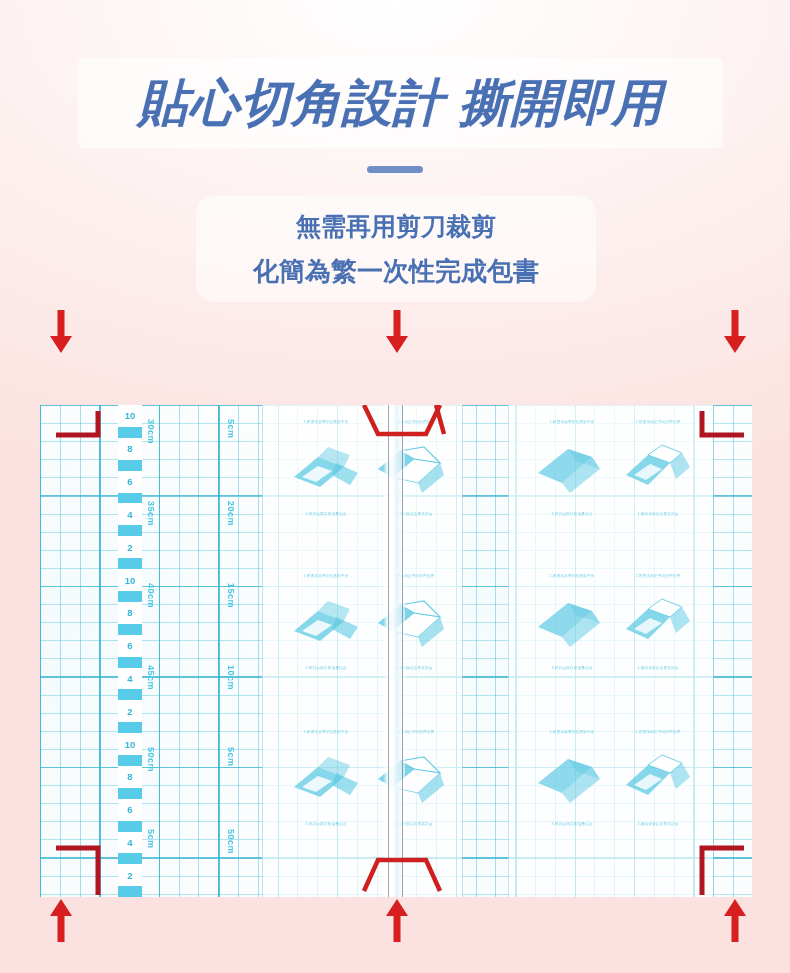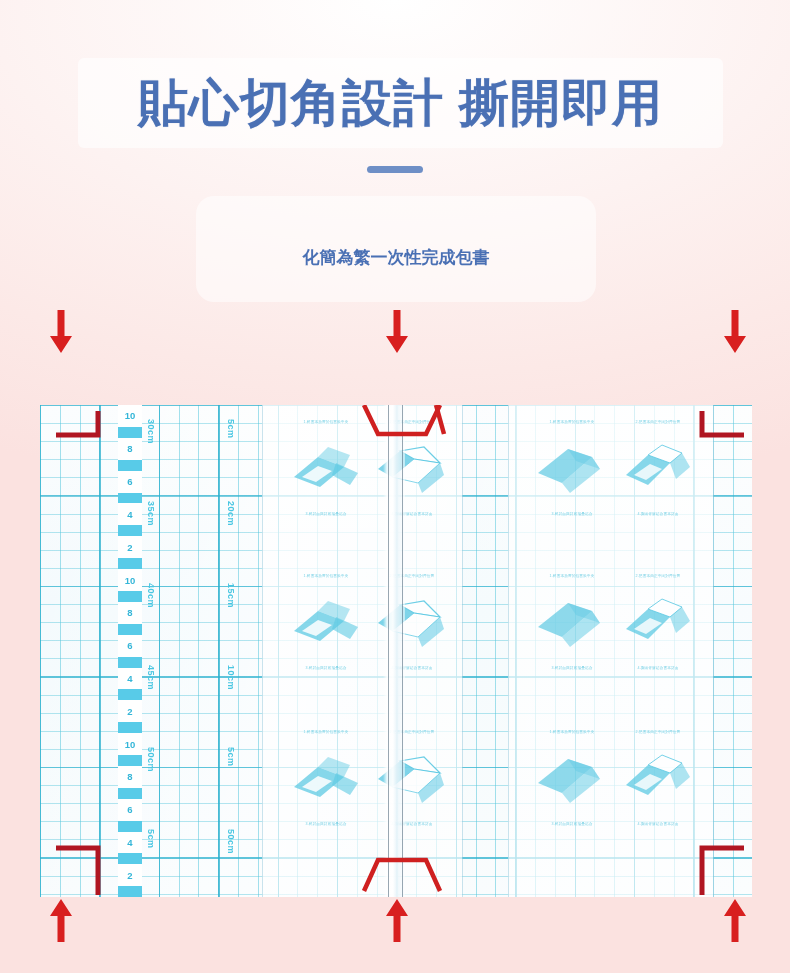--- a/index.html
+++ b/index.html
@@ -30,20 +30,21 @@
   }
 
   .title-plate {
     position: absolute;
     left: 78px;
     top: 58px;
     width: 645px;
     height: 90px;
     background: rgba(255,255,255,0.62);
     border-radius: 6px;
+    font-style: italic;
   }
 
   .main-title {
     position: absolute;
     left: 0; top: 0;
     width: 645px;
     height: 90px;
     display: flex;
     align-items: center;
     justify-content: center;
@@ -79,21 +80,21 @@
   .sub-line {
     position: absolute;
     left: 0;
     width: 400px;
     text-align: center;
     color: #4a70b4;
     font-weight: bold;
     white-space: nowrap;
   }
   .sub-line-1 { top: 14px; font-size: 25px; }
-  .sub-line-2 { top: 50px; font-size: 17px; }
+  .sub-line-2 { top: 58px; font-size: 26px; }
 
   
   .arrow {
     position: absolute;
     width: 26px;
     height: 44px;
   }
   .arrow svg { display: block; width: 26px; height: 44px; }
 
   .arrow-top-left   { left: 48px;  top: 310px; }
@@ -291,20 +292,21 @@
 
   <div class="header-block">
 
     <div class="title-plate">
       <div class="main-title">貼心切角設計  撕開即用</div>
     </div>
 
     <div class="divider-dash"></div>
 
     <div class="sub-plate">
+      <div class="sub-line sub-line-1">無需再用剪刀裁剪</div>
       <div class="sub-line sub-line-2">化簡為繁一次性完成包書</div>
     </div>
   </div>
 
   <div class="arrow arrow-top-left">
     <svg viewBox="0 0 26 44">
         <path d="M9.5 0 H16.5 V26 H24 L13 43 L2 26 H9.5 Z" fill="#d81f1f"></path>
       </svg>
   </div>
   <div class="arrow arrow-top-mid">

